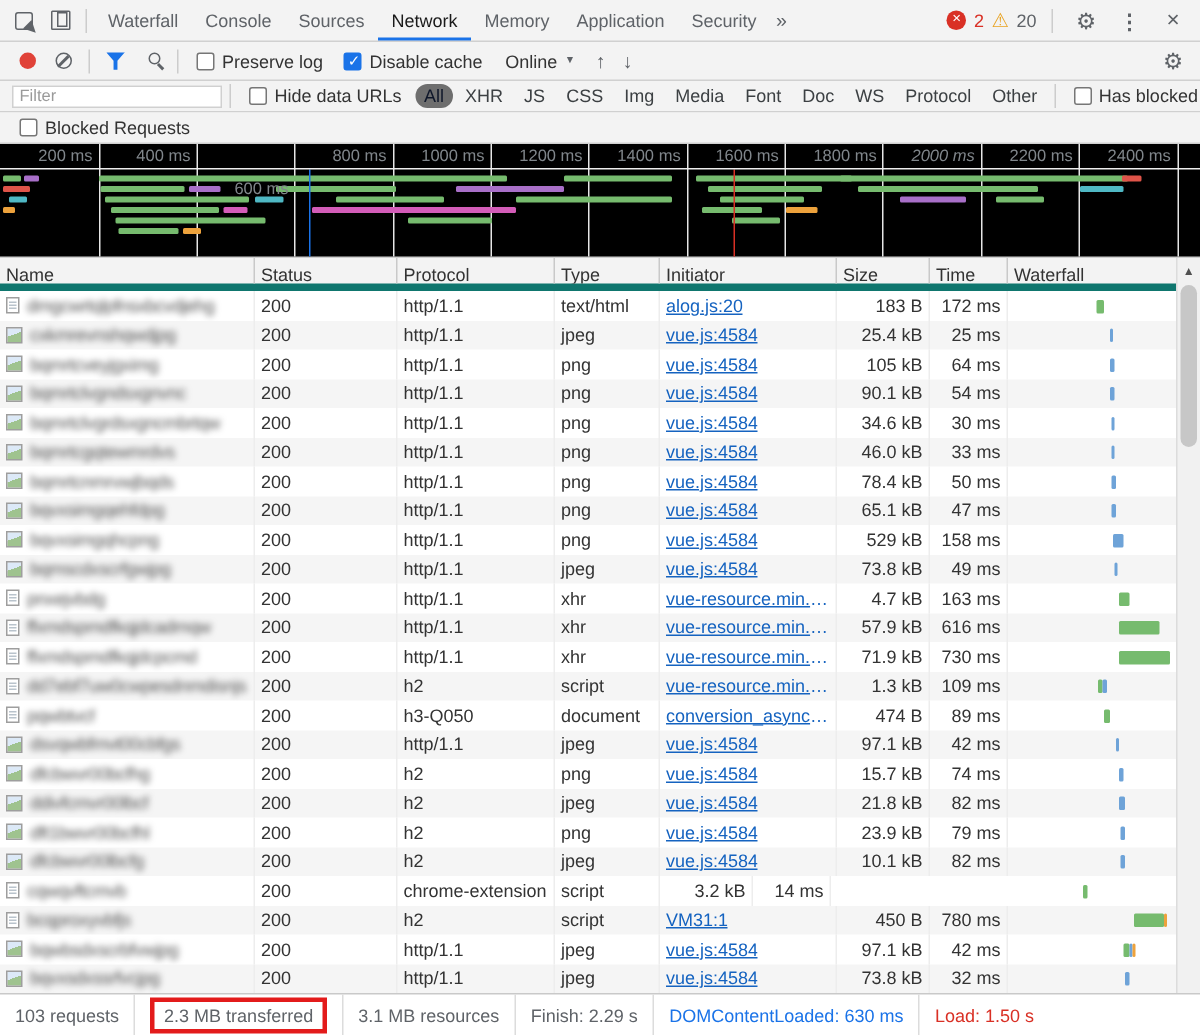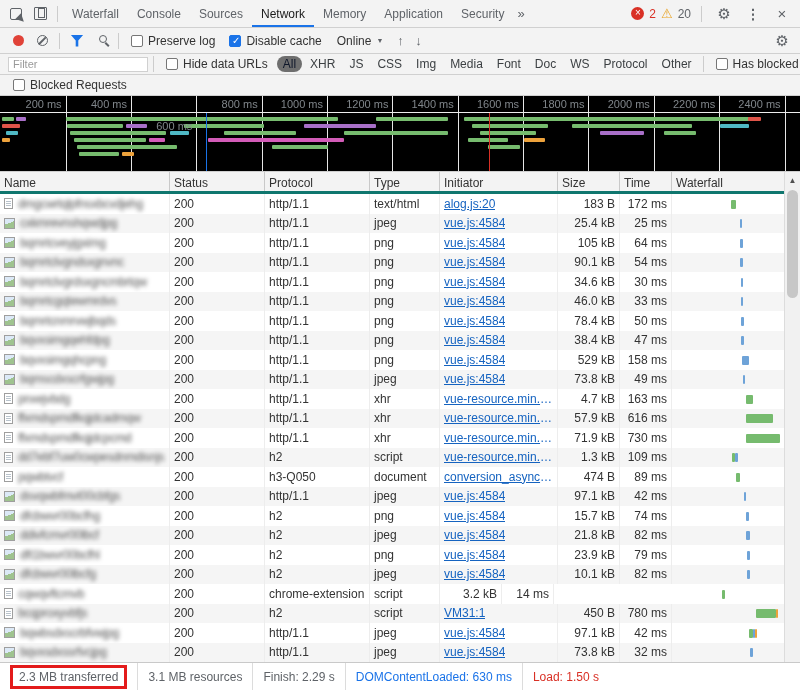--- a/index.html
+++ b/index.html
@@ -57,21 +57,21 @@
   #overview{height:76px;border-bottom:1px solid #cfcfcf;position:relative;background:#000000}
   #ovLabels{height:17px;border-bottom:1px solid #ededed;position:relative;z-index:2;font-size:11px;color:#80868b}
   .ov-label{position:absolute;top:2px;padding-right:4px;white-space:nowrap}
   .ov-grid{position:absolute;top:0;bottom:0;width:1px;background:#e6e6e6;z-index:0}
   #ovChart{position:relative;height:58px;z-index:1}
   .ov-bar{position:absolute;height:4px;border-radius:1px}
   .ov-line{position:absolute;top:0;bottom:0;width:1px}
 
   
   #grid{position:relative;height:490px;background:#fff}
-  .grid-header{display:flex;height:22px;background:#f3f3f3;border-bottom:3px solid #0f766e;margin-right:16px}
+  .grid-header{display:flex;height:22px;background:#f3f3f3;border-bottom:5px solid #0f766e;margin-right:16px}
   .gh{padding:4px 4px 0;border-right:1px solid #c9c9c9;white-space:nowrap;overflow:hidden}
   #gridBody{height:468px;margin-right:16px;overflow:hidden}
   .row{display:flex;height:19.5px;align-items:stretch}
   .row:nth-child(even){background:#f5f5f5}
   .cell{padding:0 4px;white-space:nowrap;overflow:hidden;border-right:1px solid #ededed;display:flex;align-items:center}
   .c-name{width:170px}
   .c-status{width:95px}
   .c-protocol{width:105px}
   .c-type{width:70px}
   .c-init{width:118px}
@@ -203,21 +203,21 @@
   <div id="ovLabels">
       <span class="ov-label" style="right: 91.8%;">200 ms</span>
       <span class="ov-label" style="right: 83.63%; margin-left: 10px;">400 ms</span>
       <span class="ov-label" style="right: 75.46%; margin-top: 22px;">600 ms</span>
       <span class="ov-label" style="right: 67.29%;">800 ms</span>
       <span class="ov-label" style="right: 59.12%;">1000 ms</span>
       <span class="ov-label" style="right: 50.95%;">1200 ms</span>
       <span class="ov-label" style="right: 42.78%;">1400 ms</span>
       <span class="ov-label" style="right: 34.61%;">1600 ms</span>
       <span class="ov-label" style="right: 26.44%;">1800 ms</span>
-      <span class="ov-label" style="right: 18.27%;">2000 ms</span>
+      <span class="ov-label" style="right: 18.27%; font-style: italic;">2000 ms</span>
       <span class="ov-label" style="right: 10.1%;">2200 ms</span>
       <span class="ov-label" style="right: 1.93%;">2400 ms</span>
     </div>
   <div id="ovChart">
       <div class="ov-bar" style="left: 0.3%; top: 4px; width: 1.4%; background: rgb(118, 187, 110);"></div>
       <div class="ov-bar" style="left: 0.3%; top: 11px; width: 2.2%; background: rgb(223, 84, 73);"></div>
       <div class="ov-bar" style="left: 0.7%; top: 18px; width: 1.5%; background: rgb(79, 184, 196);"></div>
       <div class="ov-bar" style="left: 0.3%; top: 25px; width: 0.9%; background: rgb(237, 162, 60);"></div>
       <div class="ov-bar" style="left: 2%; top: 4px; width: 1.2%; background: rgb(168, 111, 200);"></div>
       <div class="ov-bar" style="left: 8.2%; top: 4px; width: 34%; background: rgb(118, 187, 110);"></div>
@@ -401,21 +401,21 @@
         <div class="cell c-name">
           <span class="ic-img"></span>
           <span class="blur">bqvxsimgqehfdpg</span>
         </div>
         <div class="cell c-status">200</div>
         <div class="cell c-protocol">http/1.1</div>
         <div class="cell c-type">png</div>
         <div class="cell c-init">
           <span class="init-link">vue.js:4584</span>
         </div>
-        <div class="cell c-size">38.4 kB</div>
+        <div class="cell c-size">65.1 kB</div>
         <div class="cell c-time">47 ms</div>
         <div class="cell c-wf">
           <span class="wf-seg" style="left: 62%; width: 2%; background: rgb(110, 163, 216);"></span>
         </div>
       </div>
       <div class="row">
         <div class="cell c-name">
           <span class="ic-img"></span>
           <span class="blur">bqvxsimgqhcpng</span>
         </div>
@@ -688,20 +688,21 @@
         </div>
       </div>
     </div>
   <div class="scrollbar">
     <div class="sb-btn">▲</div>
     <div class="sb-thumb"></div>
   </div>
 </div>
 
 <div id="statusbar">
+    <span class="sb-item plain">103 requests</span>
     <span class="sb-item boxed">
       <span class="redbox">2.3 MB transferred</span>
     </span>
     <span class="sb-item plain">3.1 MB resources</span>
     <span class="sb-item plain">Finish: 2.29 s</span>
     <span class="sb-item blue">DOMContentLoaded: 630 ms</span>
     <span class="sb-item red">Load: 1.50 s</span>
   </div>
 
 </body></html>

